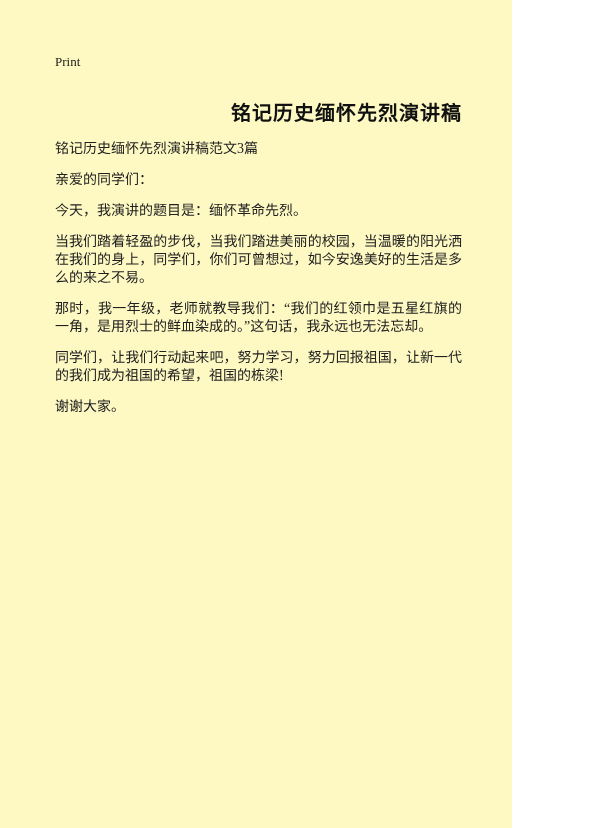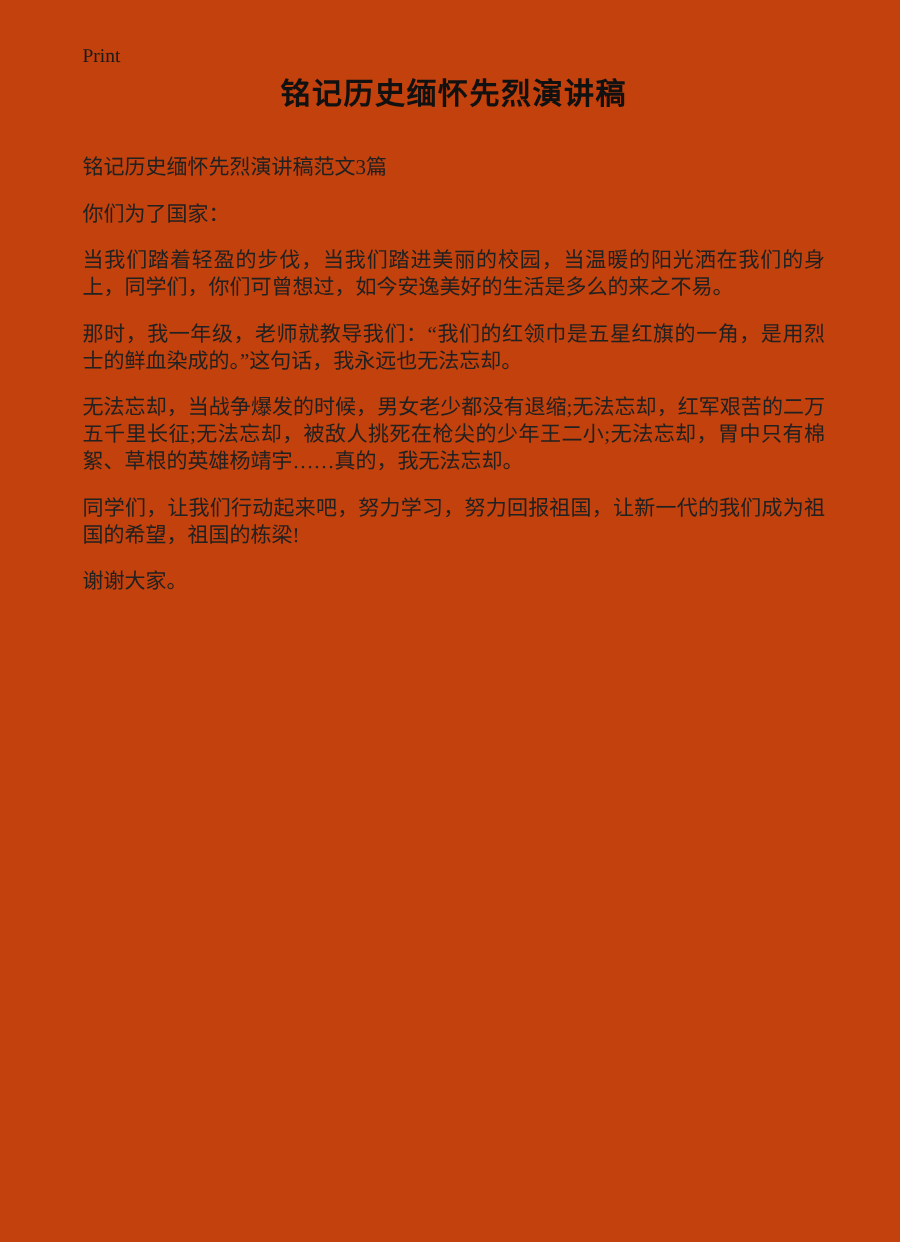--- a/index.html
+++ b/index.html
@@ -8,79 +8,79 @@
     background: #ffffff;
   }
   body {
     width: 600px;
     min-height: 828px;
     font-family: "Liberation Serif", "DejaVu Serif", serif;
     color: #212121;
   }
   .page {
     box-sizing: border-box;
-    width: 600px;
+    width: 512px;
     min-height: 828px;
-    padding: 28px 50px 40px 55px;
-    background: #c2410c;
+    padding: 52px 50px 40px 55px;
+    background: #fef9c3;
   }
   .print-link {
     display: inline-block;
     font-size: 13px;
     line-height: 14px;
     color: #1a1a1a;
     text-decoration: none;
     cursor: pointer;
   }
   .doc-title {
     font-size: 20px;
     font-weight: bold;
-    text-align: center;
+    text-align: right;
     line-height: 26px;
-    margin: 4px 0 0 0;
+    margin: 30px 0 0 0;
     color: #111111;
     letter-spacing: 1px;
   }
   .block {
     font-size: 14px;
     line-height: 18px;
     margin: 13px 0 0 0;
     text-align: justify;
     color: #212121;
   }
   .block.bold {
     font-weight: bold;
     color: #111111;
   }
   .doc-subtitle {
-    margin-top: 28px;
+    margin-top: 14px;
   }
 </style>
 </head>
 <body>
 
 <div class="page">
 
   <a class="print-link">Print</a>
 
   <h1 class="doc-title">铭记历史缅怀先烈演讲稿</h1>
 
   <p class="block doc-subtitle">铭记历史缅怀先烈演讲稿范文3篇</p>
 
 
-  <p class="block">你们为了国家：</p>
+  <p class="block">亲爱的同学们：</p>
 
 
+  <p class="block">今天，我演讲的题目是：缅怀革命先烈。</p>
 
   <p class="block">当我们踏着轻盈的步伐，当我们踏进美丽的校园，当温暖的阳光洒在我们的身上，同学们，你们可曾想过，如今安逸美好的生活是多么的来之不易。</p>
 
 
   <p class="block">那时，我一年级，老师就教导我们：“我们的红领巾是五星红旗的一角，是用烈士的鲜血染成的。”这句话，我永远也无法忘却。</p>
 
-  <p class="block">无法忘却，当战争爆发的时候，男女老少都没有退缩;无法忘却，红军艰苦的二万五千里长征;无法忘却，被敌人挑死在枪尖的少年王二小;无法忘却，胃中只有棉絮、草根的英雄杨靖宇……真的，我无法忘却。</p>
 
 
   <p class="block">同学们，让我们行动起来吧，努力学习，努力回报祖国，让新一代的我们成为祖国的希望，祖国的栋梁!</p>
 
   <p class="block">谢谢大家。</p>
 
 
 
 </div>
 

